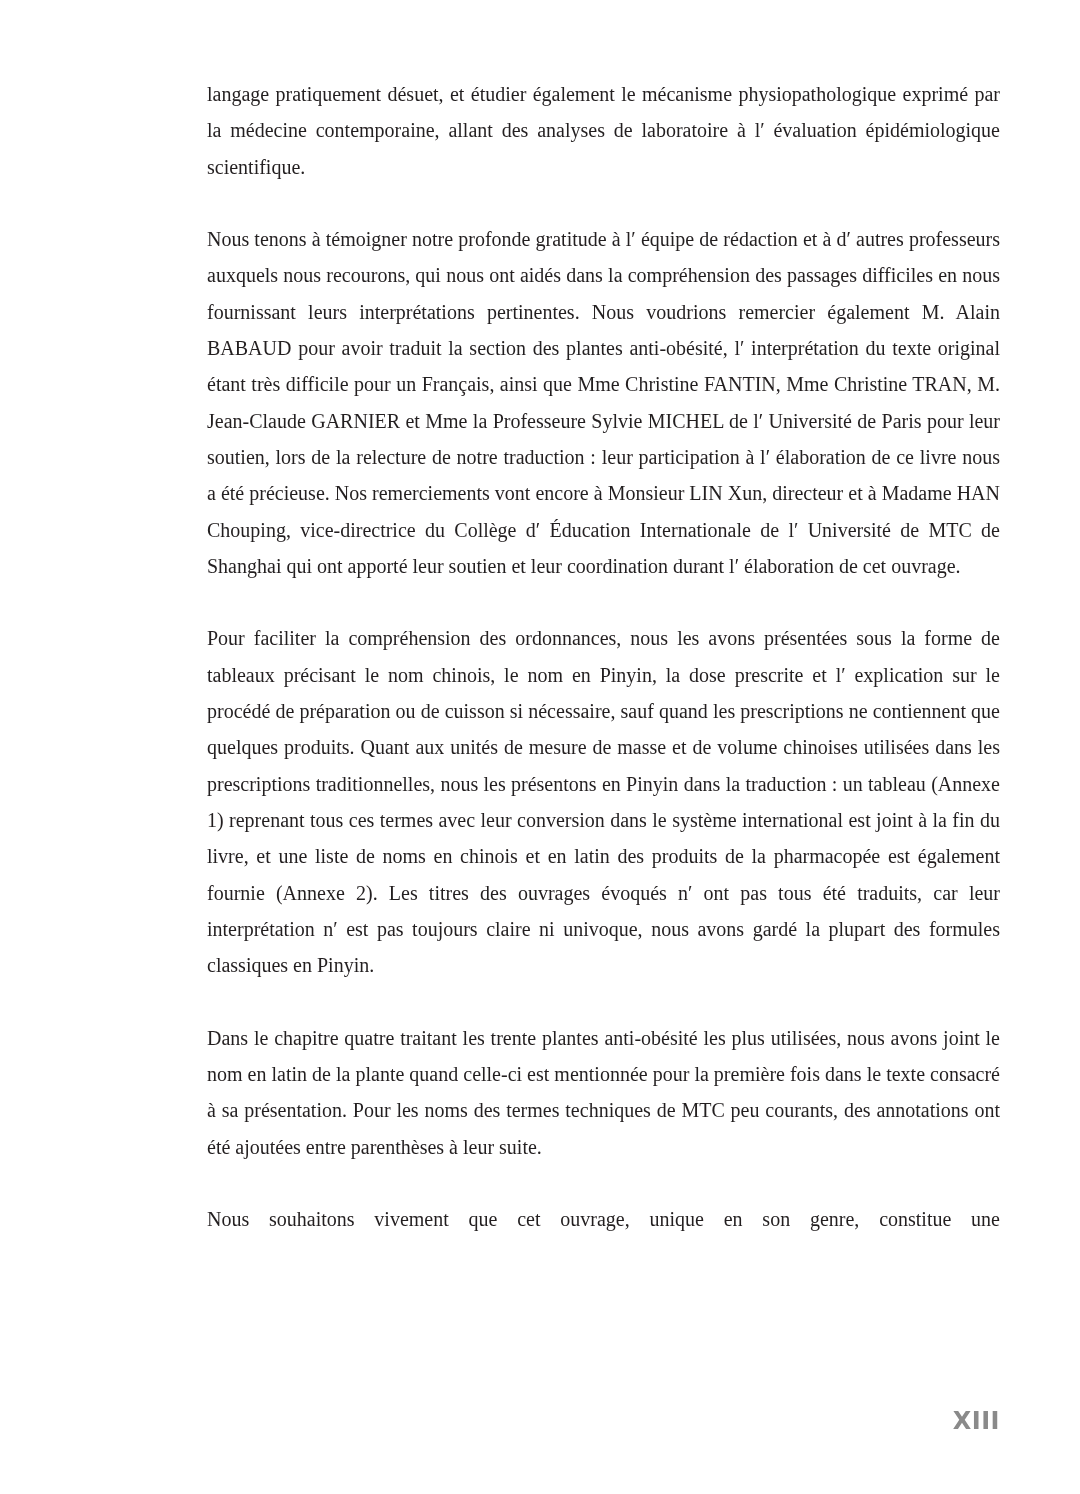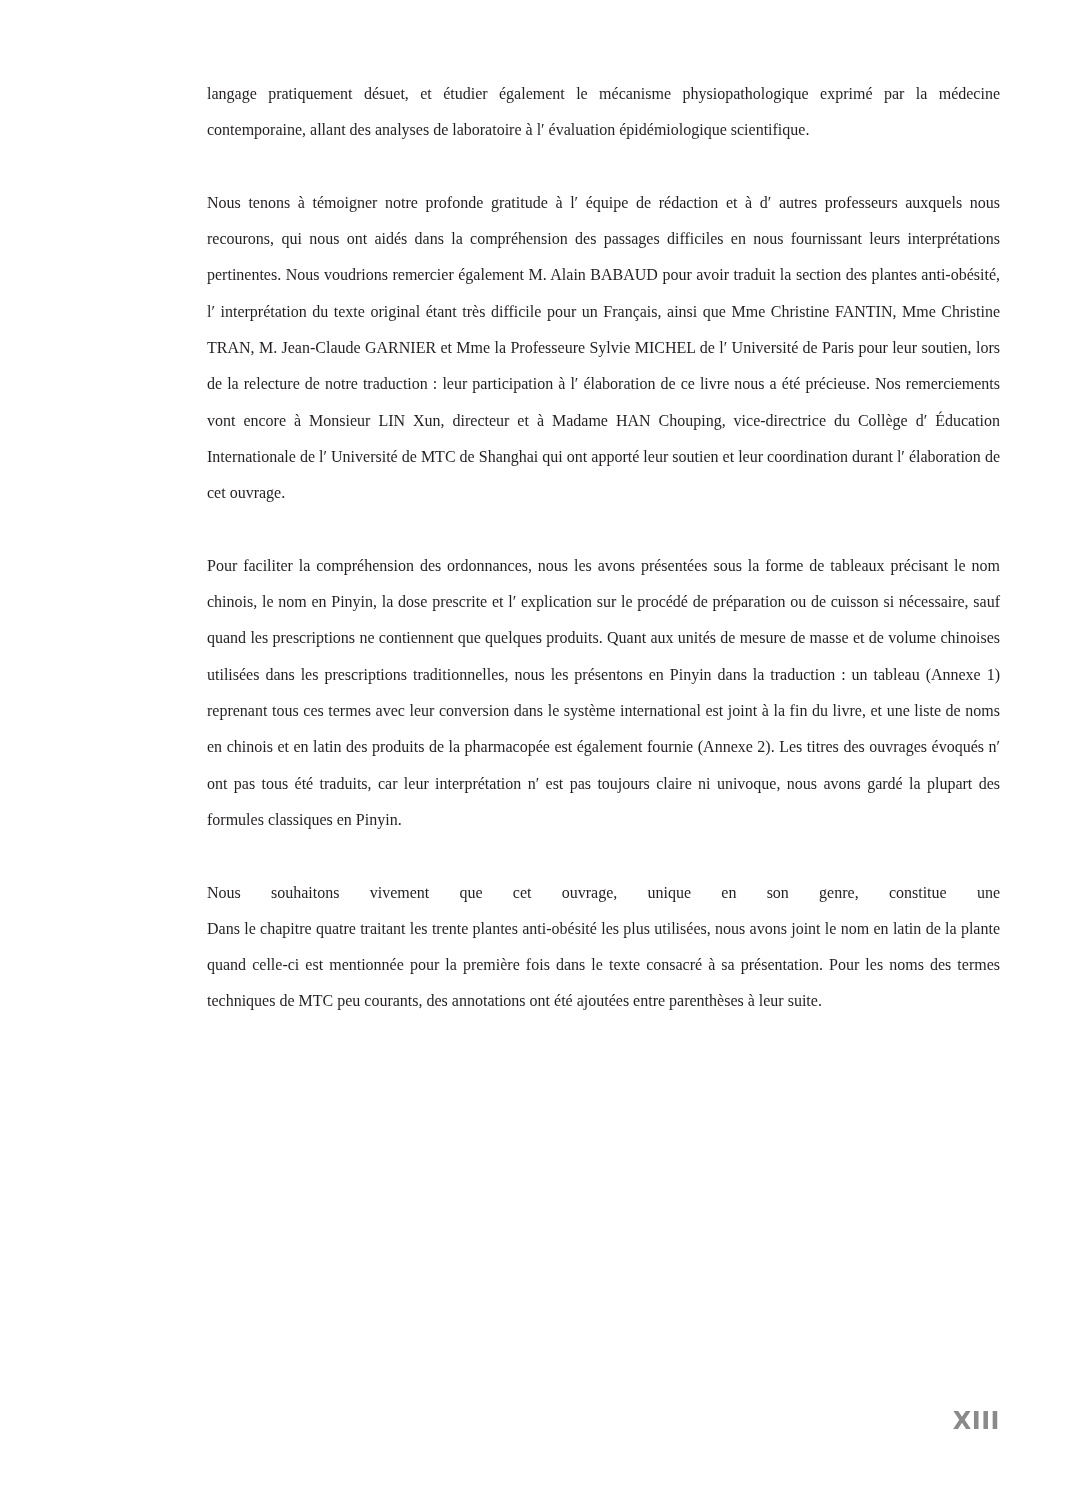--- a/index.html
+++ b/index.html
@@ -12,21 +12,21 @@
       height: 1494px;
       position: relative;
       overflow: hidden;
     }
     .page-body {
       position: absolute;
       left: 207px;
       top: 76px;
       width: 793px;
       font-family: "Liberation Serif", "DejaVu Serif", serif;
-      font-size: 16px;
+      font-size: 20px;
       line-height: 36.3px;
       color: #231f20;
       text-align: justify;
     }
     .paragraph {
       margin: 0 0 36.3px 0;
       text-align: justify;
       text-align-last: left;
     }
     .paragraph.last {
@@ -44,17 +44,17 @@
       color: #8a8a8a;
     }
   </style>
 </head>
 <body>
 
 <div class="page-body">
   <p class="paragraph">langage pratiquement désuet, et étudier également le mécanisme physiopathologique exprimé par la médecine contemporaine, allant des analyses de laboratoire à l′ évaluation épidémiologique scientifique.</p>
   <p class="paragraph">Nous tenons à témoigner notre profonde gratitude à l′ équipe de rédaction et à d′ autres professeurs auxquels nous recourons, qui nous ont aidés dans la compréhension des passages difficiles en nous fournissant leurs interprétations pertinentes. Nous voudrions remercier également M. Alain BABAUD pour avoir traduit la section des plantes anti-obésité, l′ interprétation du texte original étant très difficile pour un Français, ainsi que Mme Christine FANTIN, Mme Christine TRAN, M. Jean-Claude GARNIER et Mme la Professeure Sylvie MICHEL de l′ Université de Paris pour leur soutien, lors de la relecture de notre traduction : leur participation à l′ élaboration de ce livre nous a été précieuse. Nos remerciements vont encore  à Monsieur LIN Xun, directeur et à Madame HAN Chouping, vice-directrice du Collège d′ Éducation Internationale de l′ Université de MTC de Shanghai qui ont apporté leur  soutien et leur coordination durant l′ élaboration de cet ouvrage.</p>
   <p class="paragraph">Pour faciliter la compréhension des ordonnances, nous les avons présentées sous la forme de tableaux précisant le nom chinois, le nom en Pinyin, la dose prescrite et l′ explication sur le procédé de préparation ou de cuisson si nécessaire, sauf quand les prescriptions ne contiennent que quelques produits. Quant aux unités de mesure de masse et de volume chinoises utilisées dans les prescriptions traditionnelles, nous les présentons en Pinyin dans la traduction : un tableau (Annexe 1) reprenant tous ces termes avec leur conversion dans le système international est joint à la fin du livre, et une liste de noms en chinois et en latin des produits de la pharmacopée est également fournie (Annexe 2). Les titres des ouvrages évoqués n′ ont pas tous été traduits, car leur interprétation n′ est pas toujours claire ni univoque, nous avons gardé la plupart des formules classiques en Pinyin.</p>
+  <p class="paragraph">Dans le chapitre quatre traitant les trente plantes anti-obésité les plus utilisées, nous avons joint le nom en latin de la plante quand celle-ci est mentionnée pour la première fois dans le texte consacré à sa présentation. Pour les noms des termes techniques de MTC peu courants, des annotations ont été ajoutées entre parenthèses à leur suite.</p>
   <p class="paragraph last">Nous souhaitons vivement que cet ouvrage, unique en son genre, constitue une</p>
-  <p class="paragraph">Dans le chapitre quatre traitant les trente plantes anti-obésité les plus utilisées, nous avons joint le nom en latin de la plante quand celle-ci est mentionnée pour la première fois dans le texte consacré à sa présentation. Pour les noms des termes techniques de MTC peu courants, des annotations ont été ajoutées entre parenthèses à leur suite.</p>
 </div>
 
 <div class="page-number">XIII</div>
 
 </body></html>

